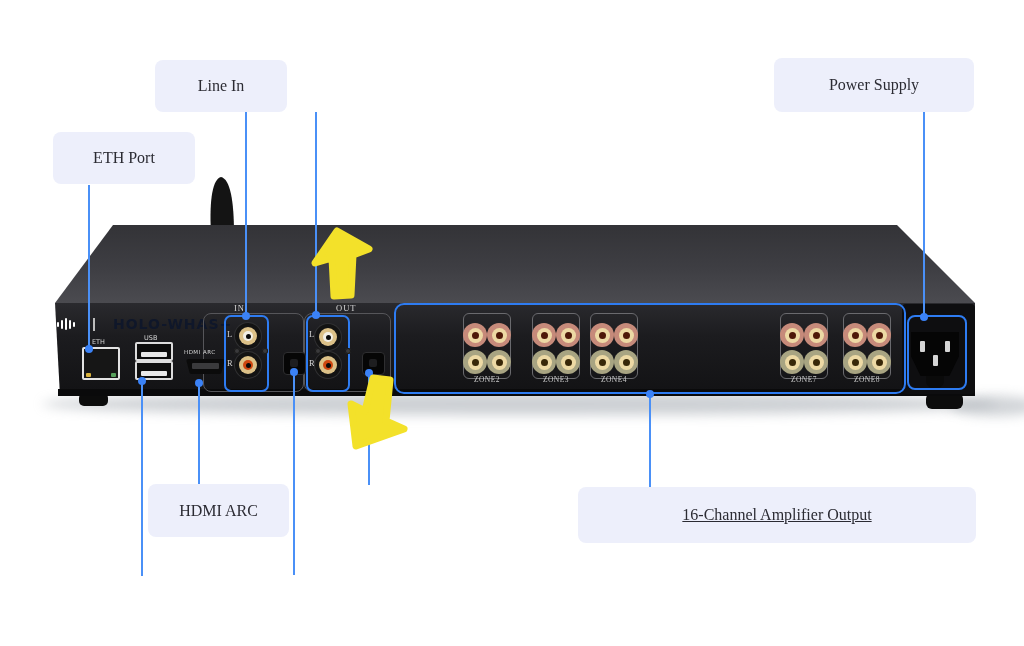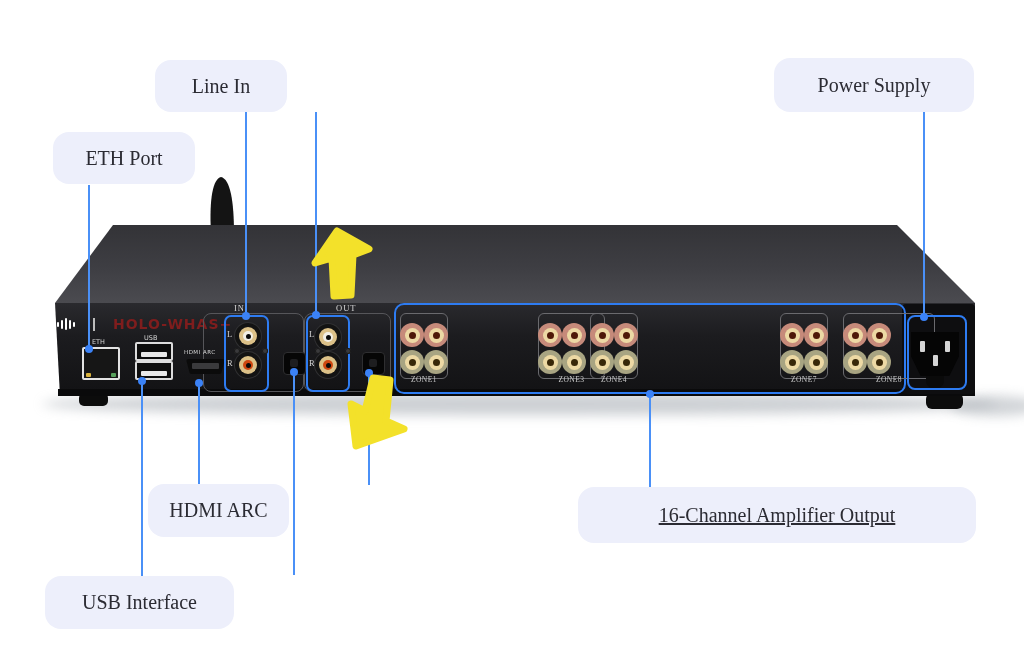--- a/index.html
+++ b/index.html
@@ -5,34 +5,34 @@
   html,body{margin:0;padding:0;background:#ffffff;}
   .stage{position:relative;width:1024px;height:646px;overflow:hidden;
          font-family:"Liberation Serif",serif;
          --label-bg:#EDEFFB;--label-text:#2B2B33;--line-blue:#4A90F7;
          --outline-blue:#2E7CF2;--arrow-yellow:#F3E12A;}
   svg{display:block;}
   .layer{position:absolute;left:0;top:0;width:1024px;height:646px;pointer-events:none;}
   .z1{z-index:1}.z4{z-index:4}
 
   
-  .callout{position:absolute;z-index:5;background:var(--label-bg);border-radius:16px;
+  .callout{position:absolute;z-index:5;background:var(--label-bg);border-radius:8px;
            display:flex;align-items:center;justify-content:center;
-           color:var(--label-text);font-size:20px;white-space:nowrap;}
+           color:var(--label-text);font-size:16px;white-space:nowrap;}
   
   .cline{position:absolute;z-index:3;width:2px;background:var(--line-blue);}
   .cdot{position:absolute;z-index:3;width:8px;height:8px;border-radius:50%;background:#3B82F6;}
 
   
   .ov{position:absolute;z-index:2;}
   .devtxt{position:absolute;z-index:2;color:#D6D6D6;line-height:1;white-space:nowrap;}
   .sans{font-family:"DejaVu Sans",sans-serif;}
   .serif{font-family:"Liberation Serif",serif;}
 
-  .logo{display:flex;align-items:center;gap:16px;color:#7f1d1d;text-align:right;}
+  .logo{display:flex;align-items:center;gap:16px;color:#0f172a;text-align:right;}
   .logo .bars{display:flex;align-items:center;gap:2px;}
   .logo .bar{width:2px;background:#FFFFFF;border-radius:1px;}
   .logo .sep{width:2px;height:13px;background:#BDBDBD;margin:0 2px;}
   .logo .brand{font-family:"DejaVu Sans",sans-serif;font-weight:bold;font-size:14px;letter-spacing:1px;}
 
   .groupline{position:absolute;z-index:2;border:1px solid #56565A;border-radius:8px;}
   .bluerect{position:absolute;z-index:2;border:2px solid var(--outline-blue);border-radius:7px;}
 
   .ethport{position:absolute;z-index:2;width:34px;height:29px;background:#161616;border:2px solid #E3E3E3;border-radius:2px;}
   .ethport .led{position:absolute;bottom:1px;width:5px;height:4px;border-radius:1px;}
@@ -179,40 +179,40 @@
     </div>
   <div class="screw" style="left:315px;top:348px;"></div>
   <div class="screw" style="left:345px;top:348px;"></div>
 
   <div class="spdif" style="left:362px;top:352px;">
       <span class="hole"></span>
     </div>
 
   <div class="bluerect" style="left:394px;top:303px;width:508px;height:87px;border-radius:10px;"></div>
   <div class="ov" style="left:400px;top:313px;width:500px;height:80px;">
-      <div class="zone" style="left: 0px;">
-        <span class="post red" style="left:-1px;top:9px;">
-          <span class="mid"></span>
-          <span class="core"></span>
-        </span>
-        <span class="post red" style="left:23px;top:9px;">
-          <span class="mid"></span>
-          <span class="core"></span>
-        </span>
-        <span class="post blk" style="left:-1px;top:36px;">
-          <span class="mid"></span>
-          <span class="core"></span>
-        </span>
-        <span class="post blk" style="left:23px;top:36px;">
-          <span class="mid"></span>
-          <span class="core"></span>
-        </span>
-        <span class="zlabel">ZONE1</span>
-      </div>
-      <div class="zone" style="left: 138px; padding-left: 19px;">
+      <div class="zone" style="left: 63px;">
+        <span class="post red" style="left:-1px;top:9px;">
+          <span class="mid"></span>
+          <span class="core"></span>
+        </span>
+        <span class="post red" style="left:23px;top:9px;">
+          <span class="mid"></span>
+          <span class="core"></span>
+        </span>
+        <span class="post blk" style="left:-1px;top:36px;">
+          <span class="mid"></span>
+          <span class="core"></span>
+        </span>
+        <span class="post blk" style="left:23px;top:36px;">
+          <span class="mid"></span>
+          <span class="core"></span>
+        </span>
+        <span class="zlabel">ZONE2</span>
+      </div>
+      <div class="zone" style="left: 132px;">
         <span class="post red" style="left:-1px;top:9px;">
           <span class="mid"></span>
           <span class="core"></span>
         </span>
         <span class="post red" style="left:23px;top:9px;">
           <span class="mid"></span>
           <span class="core"></span>
         </span>
         <span class="post blk" style="left:-1px;top:36px;">
           <span class="mid"></span>
@@ -255,21 +255,21 @@
         <span class="post blk" style="left:-1px;top:36px;">
           <span class="mid"></span>
           <span class="core"></span>
         </span>
         <span class="post blk" style="left:23px;top:36px;">
           <span class="mid"></span>
           <span class="core"></span>
         </span>
         <span class="zlabel">ZONE7</span>
       </div>
-      <div class="zone" style="left: 443px; padding-left: 44px;">
+      <div class="zone" style="left: 443px;">
         <span class="post red" style="left:-1px;top:9px;">
           <span class="mid"></span>
           <span class="core"></span>
         </span>
         <span class="post red" style="left:23px;top:9px;">
           <span class="mid"></span>
           <span class="core"></span>
         </span>
         <span class="post blk" style="left:-1px;top:36px;">
           <span class="mid"></span>
@@ -313,16 +313,15 @@
 
   <svg class="layer z4" viewBox="0 0 1024 646">
     <path class="arrow" d="M337,231 L369,249 L353,255 L351,295 L334,296 L332,258 L315,263 Z"></path>
     <path class="arrow" d="M356,446 L351,404 L365,411 L373,378 L390,380 L386,421 L404,429 Z"></path>
   </svg>
 
   <div class="callout" style="left:53px;top:132px;width:142px;height:52px;">ETH Port</div>
   <div class="callout" style="left:155px;top:60px;width:132px;height:52px;">Line In</div>
   <div class="callout" style="left:774px;top:58px;width:200px;height:54px;text-align:center;">Power Supply</div>
   <div class="callout" style="left:148px;top:484px;width:141px;height:53px;">HDMI ARC</div>
-  <div class="callout" style="left:45px;top:576px;width:189px;height:53px;">USB Interface</div>
   <div class="callout" style="left:578px;top:487px;width:398px;height:56px;text-decoration:underline;">16-Channel Amplifier Output</div>
 
 </div>
 
 </body></html>

